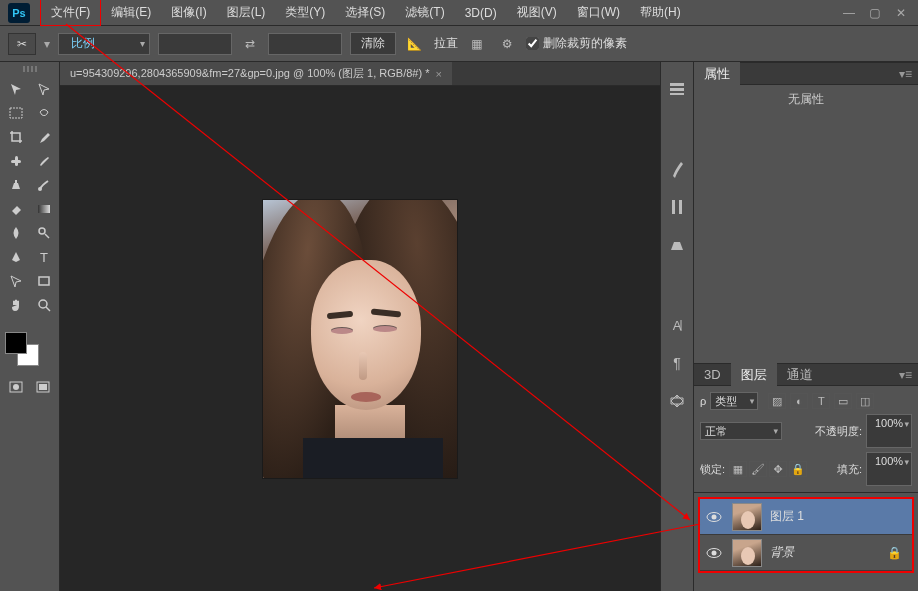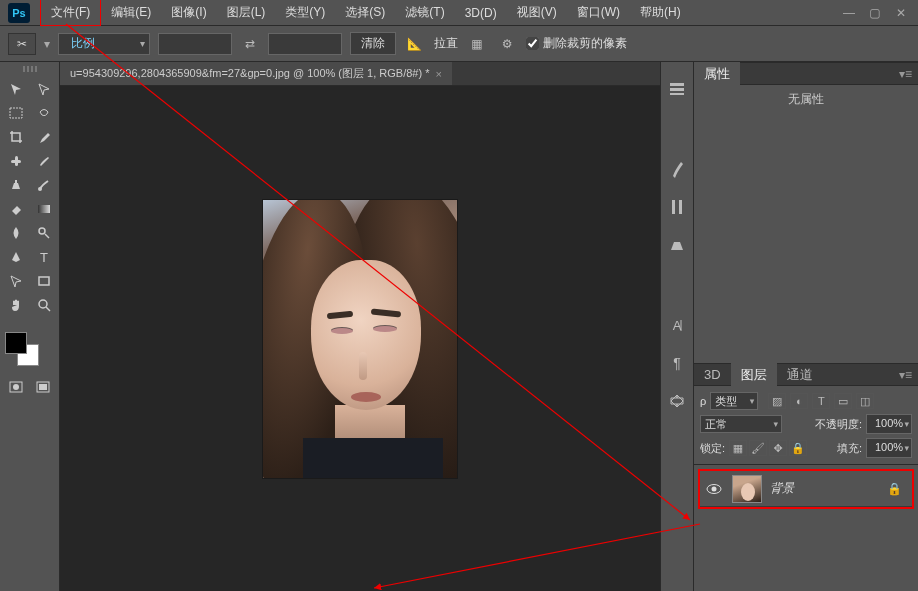--- a/index.html
+++ b/index.html
@@ -72,21 +72,21 @@
 .ptab.active { background:#535353; color:#eee; }
 .ptab-menu { margin-left:auto; padding:0 6px; color:#999; cursor:pointer; }
 .panel-body { padding: 6px 10px; color:#ccc; }
 .properties-body { height: 278px; text-align: center; }
 
 .layer-controls { display:flex; flex-direction:column; gap:4px; padding:6px; border-bottom:1px solid #2a2a2a; font-size:11px; }
 .row { display:flex; align-items:center; gap:4px; }
 .sel-small { height:18px; background:#3a3a3a; border:1px solid #666; padding:0 4px; display:flex; align-items:center; position:relative; }
 .sel-small::after { content:'▾'; position:absolute; right:3px; font-size:9px; color:#aaa; }
 .mini-icon { width:18px; height:16px; display:flex; align-items:center; justify-content:center; border:1px solid #555; color:#bbb; cursor:pointer; font-size:11px; }
-.pct-box { width:46px; height:20px; background:#3a3a3a; border:1px solid #666; text-align:center; line-height:16px; position:relative; }
+.pct-box { width:46px; height:34px; background:#3a3a3a; border:1px solid #666; text-align:center; line-height:16px; position:relative; }
 .pct-box::after { content:'▾'; position:absolute; right:2px; top:1px; font-size:9px; color:#aaa; }
 .lock-icons { display:flex; gap:2px; }
 
 .layers-list { border:2px solid #e00; margin:4px; }
 .layer-row { display:flex; align-items:center; height:36px; border-bottom:1px solid #3a3a3a; }
 .layer-row.selected { background:#5a7aa8; }
 .vis-cell { width:28px; display:flex; justify-content:center; color:#ccc; cursor:pointer; }
 .thumb { width:30px; height:28px; margin:0 4px; border:1px solid #888; background:linear-gradient(160deg,#c8a58c 30%,#2d2018 100%); position:relative; overflow:hidden; }
 .thumb .tf { position:absolute; left:8px; top:7px; width:14px; height:18px; background:#e8c8b4; border-radius:50%; }
 .layer-label { flex:1; padding-left:4px; }
@@ -400,20 +400,32 @@
             <div class="mini-icon">🖌</div>
             <div class="mini-icon">✥</div>
             <div class="mini-icon">🔒</div>
           </div>
           <span style="margin-left:auto">填充:</span>
           <div class="pct-box">100%</div>
         </div>
       </div>
 
       <div class="layers-list">
+        <div class="layer-row selected">
+          <div class="vis-cell">
+              <svg width="16" height="12">
+                <ellipse cx="8" cy="6" rx="7" ry="4.5" fill="none" stroke="#ddd"></ellipse>
+                <circle cx="8" cy="6" r="2.5" fill="#ddd"></circle>
+              </svg>
+            </div>
+          <div class="thumb">
+              <div class="tf"></div>
+            </div>
+          <div class="layer-label">图层 1</div>
+        </div>
         <div class="layer-row">
           <div class="vis-cell">
               <svg width="16" height="12">
                 <ellipse cx="8" cy="6" rx="7" ry="4.5" fill="none" stroke="#ddd"></ellipse>
                 <circle cx="8" cy="6" r="2.5" fill="#ddd"></circle>
               </svg>
             </div>
           <div class="thumb">
               <div class="tf"></div>
             </div>

